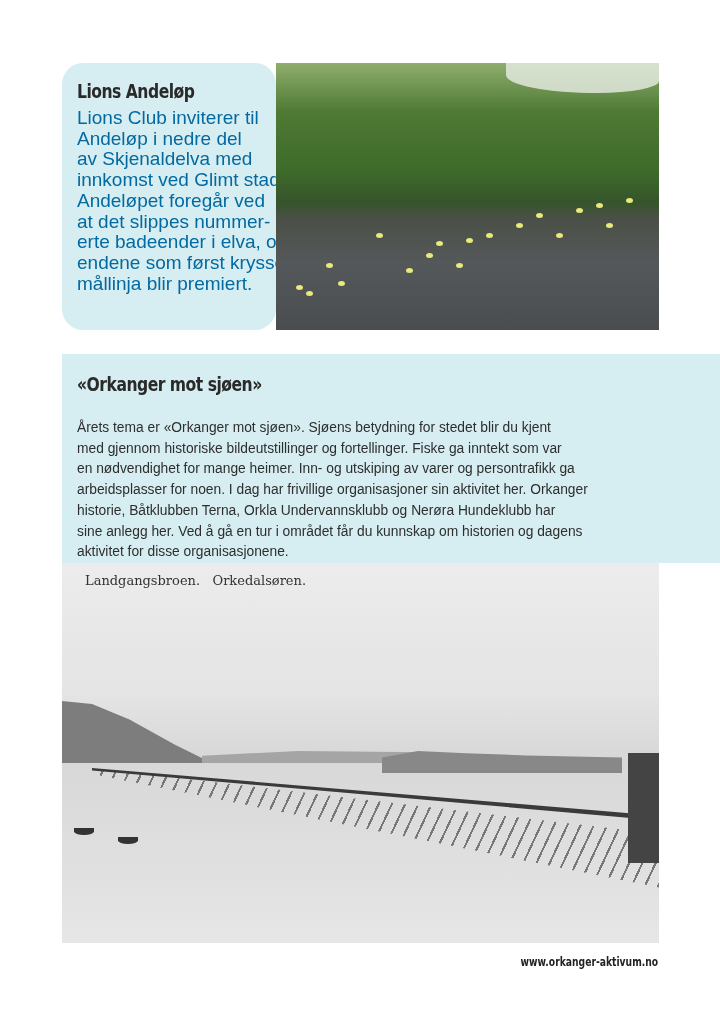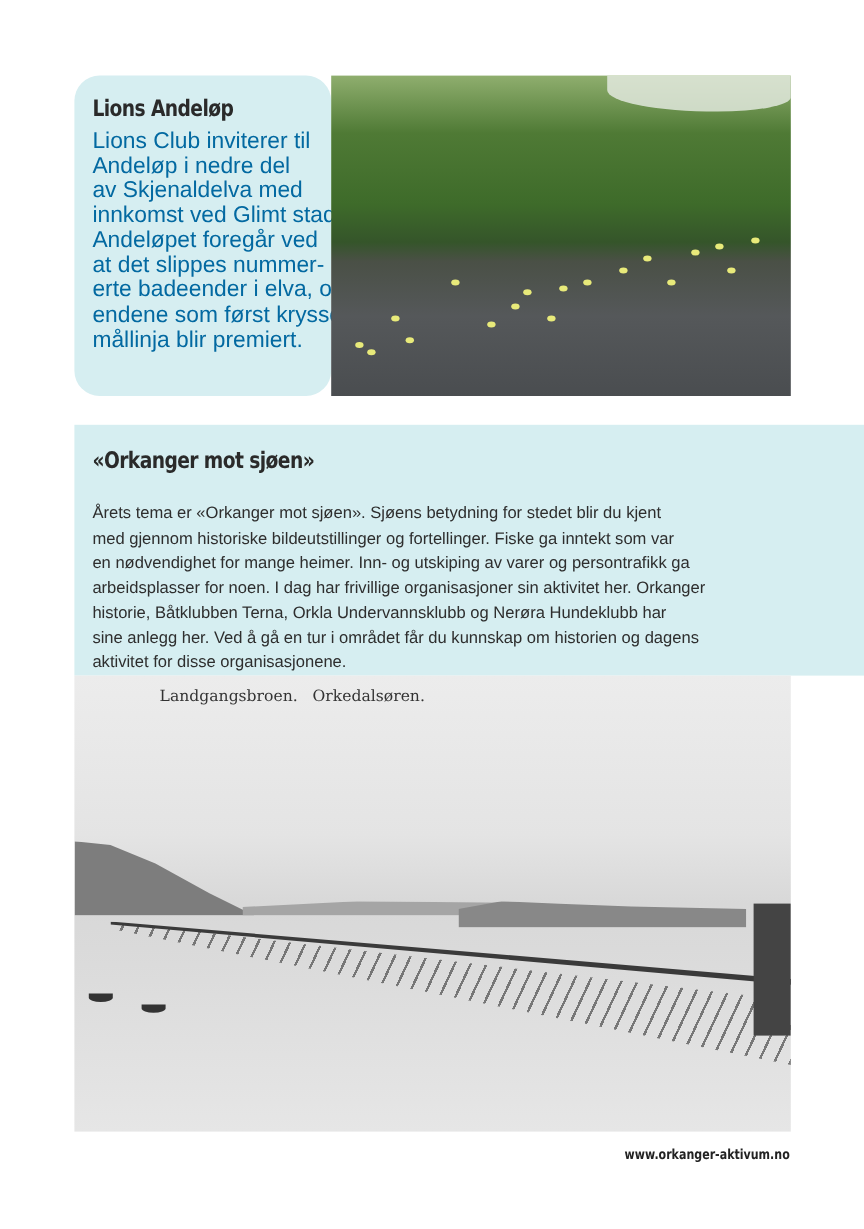--- a/index.html
+++ b/index.html
@@ -13,21 +13,21 @@
   .p1 h2 { position:absolute; left:15px; top:17px; }
   .p2 h2 { position:absolute; left:15px; top:19px; }
   .body1 { position:absolute; left:15px; top:45px; font-size:19px; line-height:20.7px; white-space:pre; color:#0369a1; }
   .body2 { position:absolute; left:15px; top:45px; font-size:13.8px; line-height:20.7px; white-space:pre; color:#2e2e2e;margin-top:19px; }
   .photo1 { position:absolute; left:276px; top:63px; width:383px; height:267px; overflow:hidden;
     background:linear-gradient(180deg,#8fae6e 0%,#4f7a35 18%,#3e6b2a 40%,#35552a 52%,#4a5046 58%,#55585a 75%,#4a4d50 100%); }
   .photo1 .sky { position:absolute; left:60%; top:0; width:40%; height:30px; background:#e8ede6; opacity:.8; border-radius:0 0 40% 60%; }
   .photo1 .duck { position:absolute; width:7px; height:5px; background:#e8ea7a; border-radius:50%; }
   .photo2 { position:absolute; left:62px; top:563px; width:597px; height:380px; overflow:hidden;
     background:linear-gradient(180deg,#ececec 0%,#e4e4e4 35%,#d8d8d8 50%,#dadada 60%,#e6e6e6 100%); }
-  .photo2 .caption { position:absolute; left:23px; top:10px; font-family:"DejaVu Serif", serif; font-size:13px; color:#333; white-space:pre;margin-left:48px; }
+  .photo2 .caption { position:absolute; left:23px; top:10px; font-family:"DejaVu Serif", serif; font-size:13px; color:#333; white-space:pre; }
   .mountain { position:absolute; left:0; top:138px; width:150px; height:62px; background:#7d7d7d;
               clip-path:polygon(0 0, 20% 5%, 45% 30%, 75% 70%, 100% 100%, 0 100%); }
   .far { position:absolute; left:140px; top:188px; width:320px; height:12px; background:#a5a5a5; clip-path:polygon(0 40%,30% 0,70% 10%,100% 60%,100% 100%,0 100%); }
   .bridge { position:absolute; left:30px; top:205px; width:570px; height:120px;
             background:repeating-linear-gradient(115deg, transparent 0 10px, #555 10px 12px);
             clip-path:polygon(0 0, 100% 55%, 100% 100%, 0 5%); opacity:.75; }
   .deck { position:absolute; left:30px; top:205px; width:570px; height:80px; background:#3a3a3a; clip-path:polygon(0 0,100% 60%,100% 66%,0 3%); }
   .house { position:absolute; left:566px; top:190px; width:31px; height:110px; background:#444; }
   .buildings { position:absolute; left:320px; top:188px; width:240px; height:22px; background:#888; clip-path:polygon(0 30%,15% 0,35% 10%,60% 20%,100% 30%,100% 100%,0 100%); }
   .boat { position:absolute; width:20px; height:7px; background:#333; border-radius:0 0 50% 50%; }

